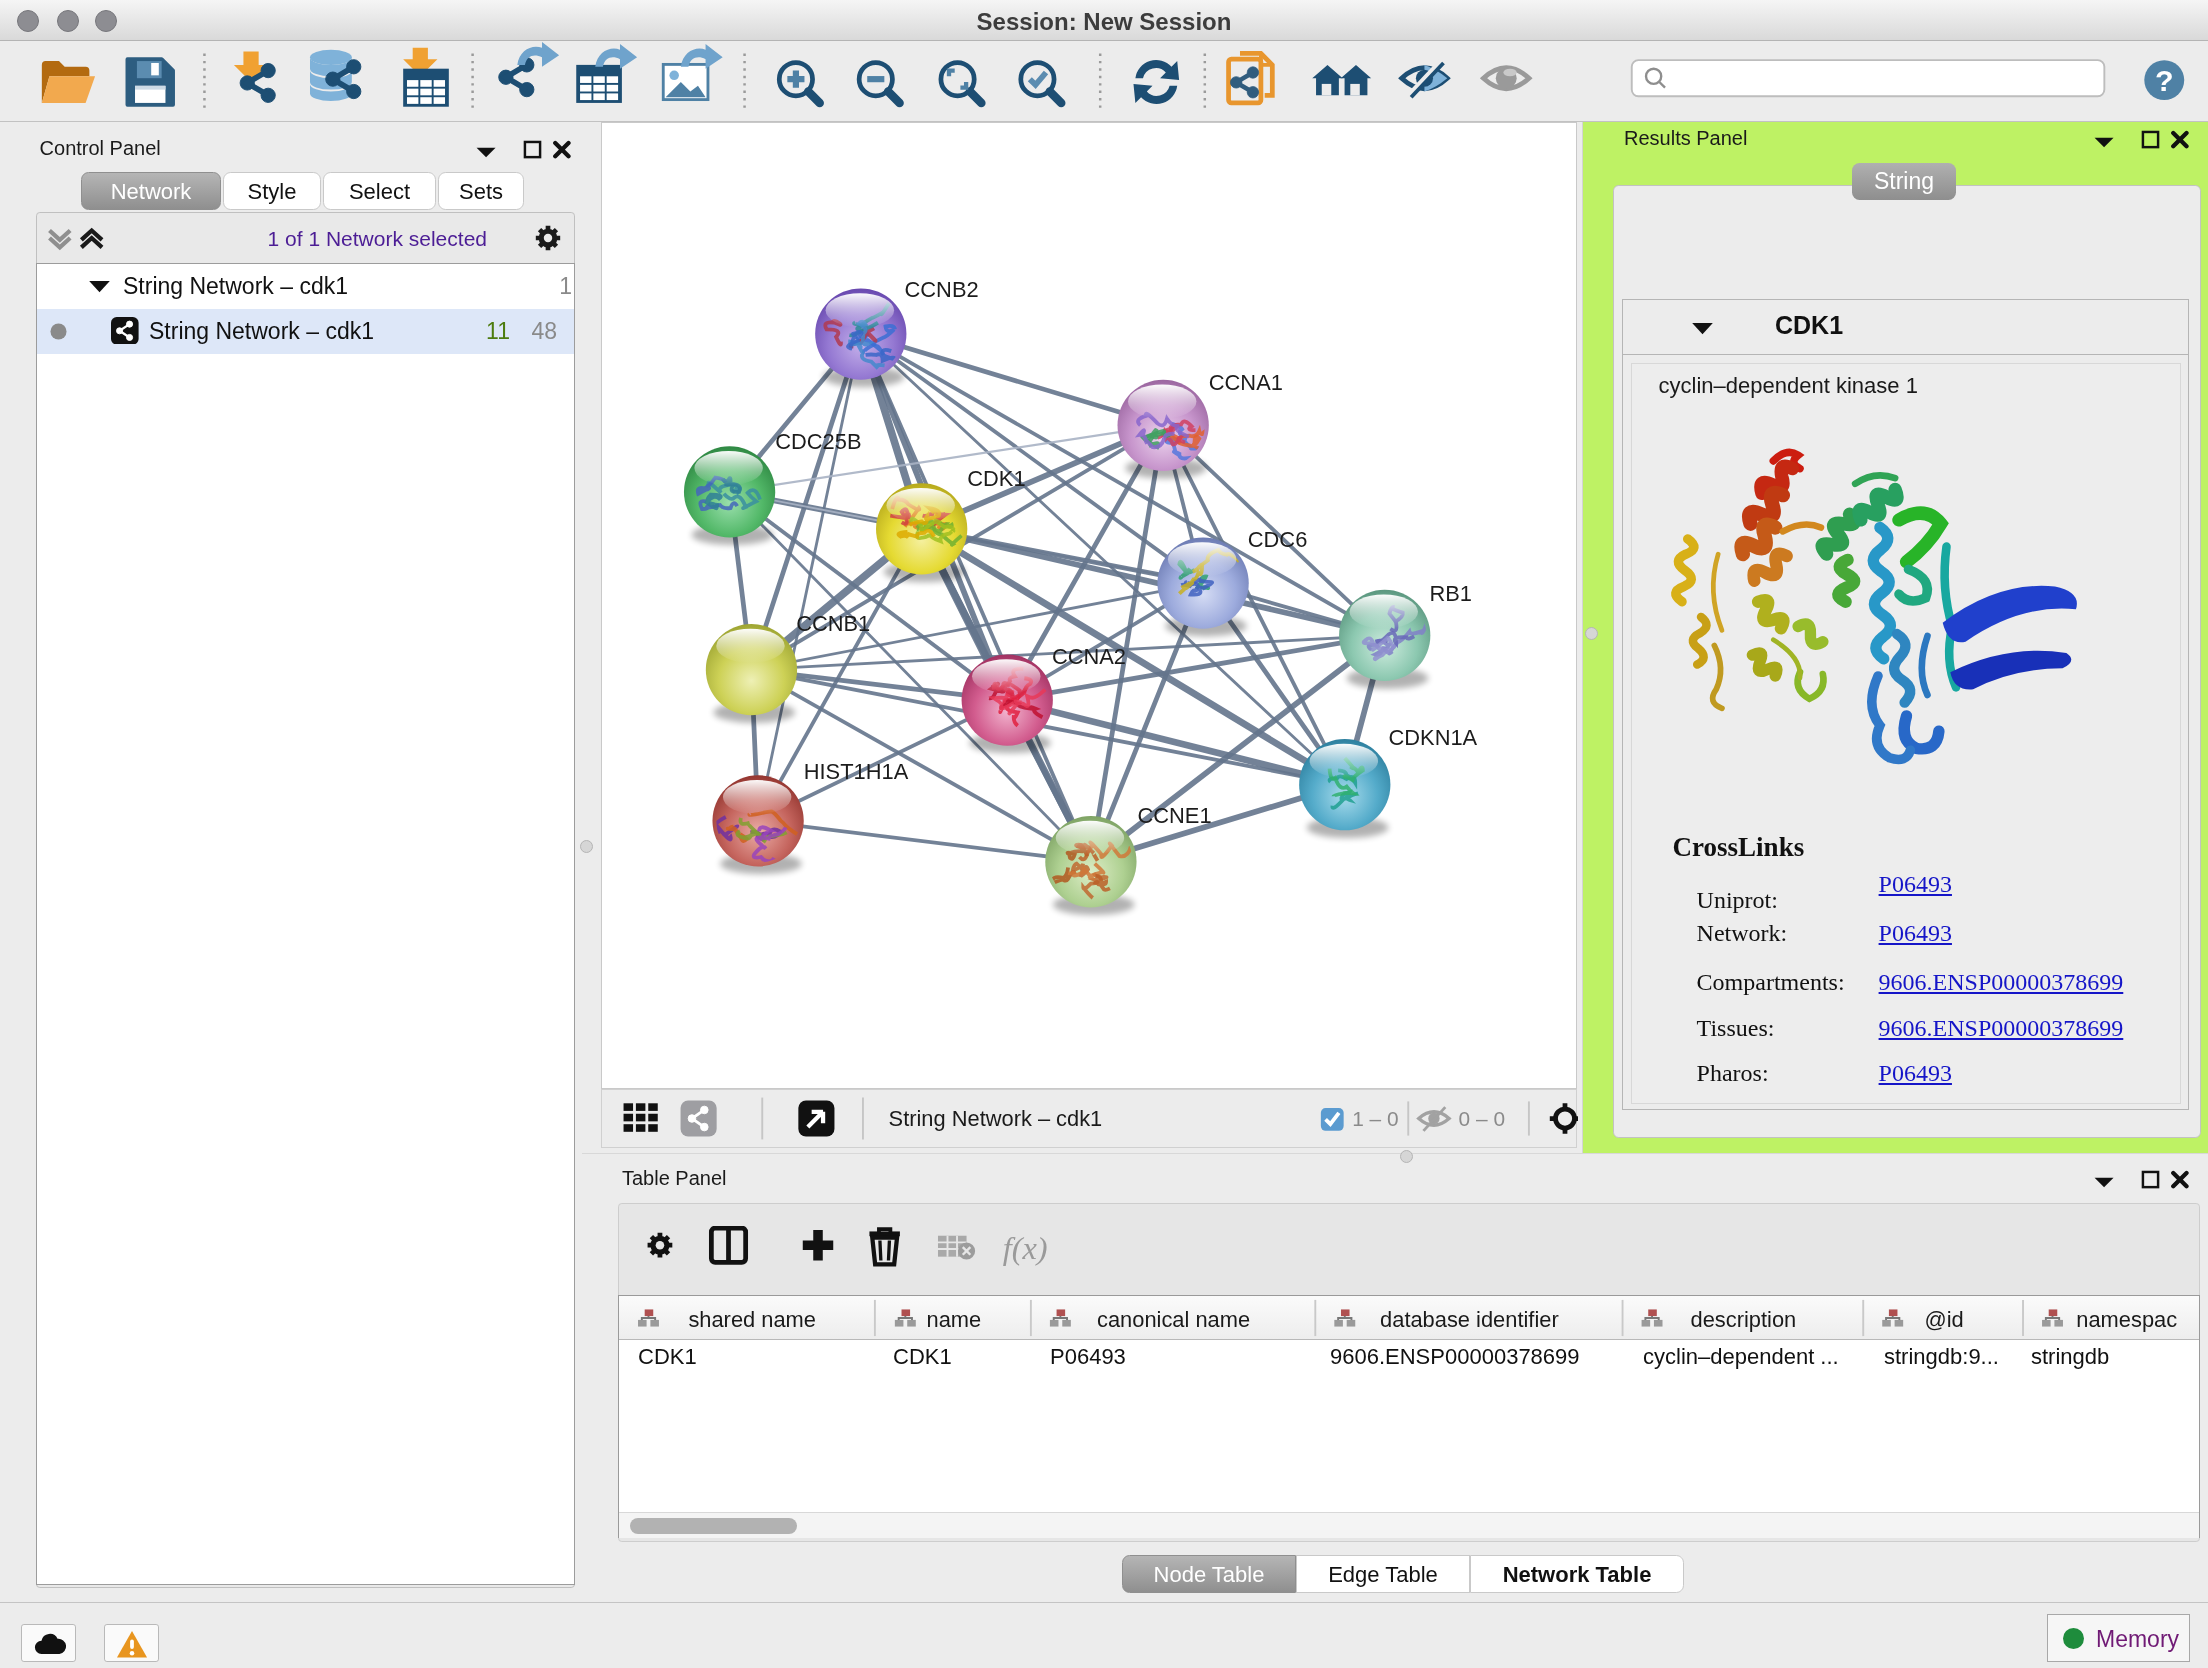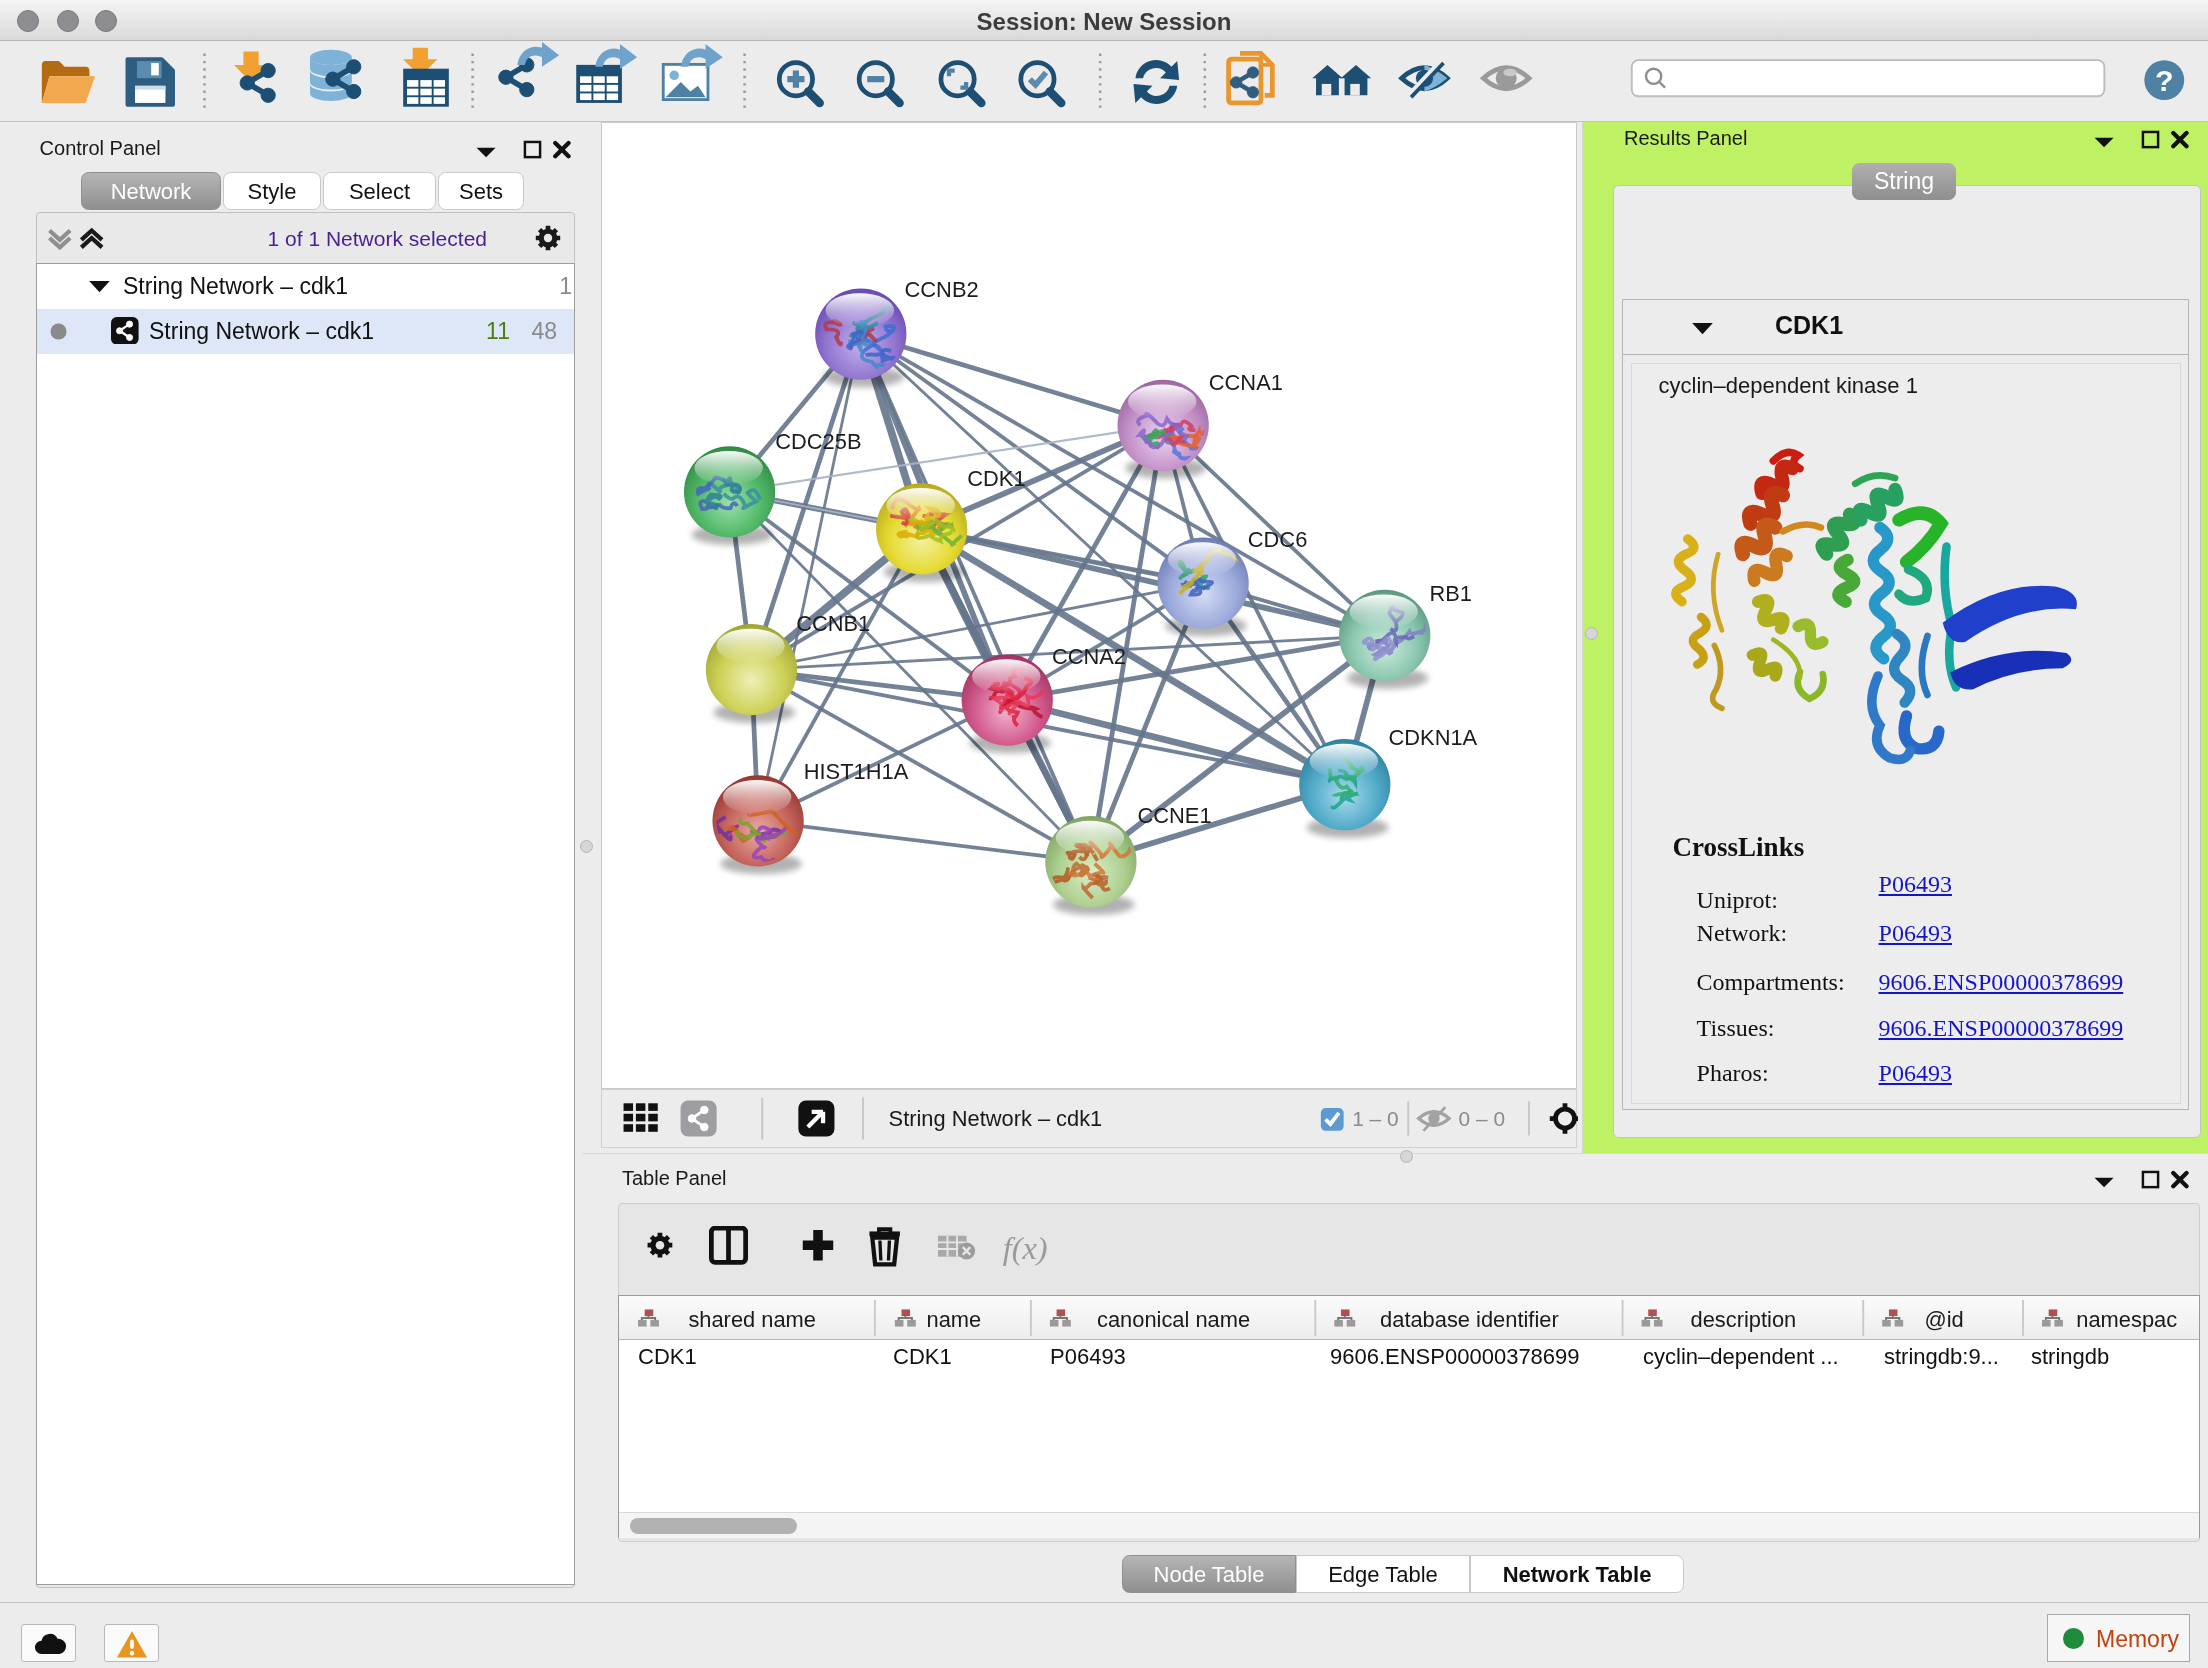--- a/index.html
+++ b/index.html
@@ -881,16 +881,16 @@
   </div>
   <div class="abs" style="left:104px; top:21px; width:55px; height:38px; background:#fafafa; border:1px solid #b9b9b9; border-radius:2.9px;">
     <svg class="abs" style="left:11.4px; top:4.8px;" width="32" height="28.5" viewBox="0 0 34 30">
       <path d="M17 1 L33 29 L1 29 Z" fill="#e8951f"></path>
       <rect x="15" y="10" width="4" height="10" rx="2" fill="#fff"></rect>
       <circle cx="17" cy="24.5" r="2.4" fill="#fff"></circle>
     </svg>
   </div>
   <div class="abs" style="left:2047px; top:11.4px; width:143px; height:48px; background:#f6f6f6; border:1.9px solid #a8a8a8;">
     <div class="abs" style="left:15px; top:12.4px; width:21px; height:21px; border-radius:50%; background:#1e8c3c;"></div>
-    <div class="abs" style="left:48px; top:10.5px; font-size:23px; color:#c2410c;">Memory</div>
+    <div class="abs" style="left:48px; top:10.5px; font-size:23px; color:#701a75;">Memory</div>
   </div>
 </div>
 
 
 </body></html>

